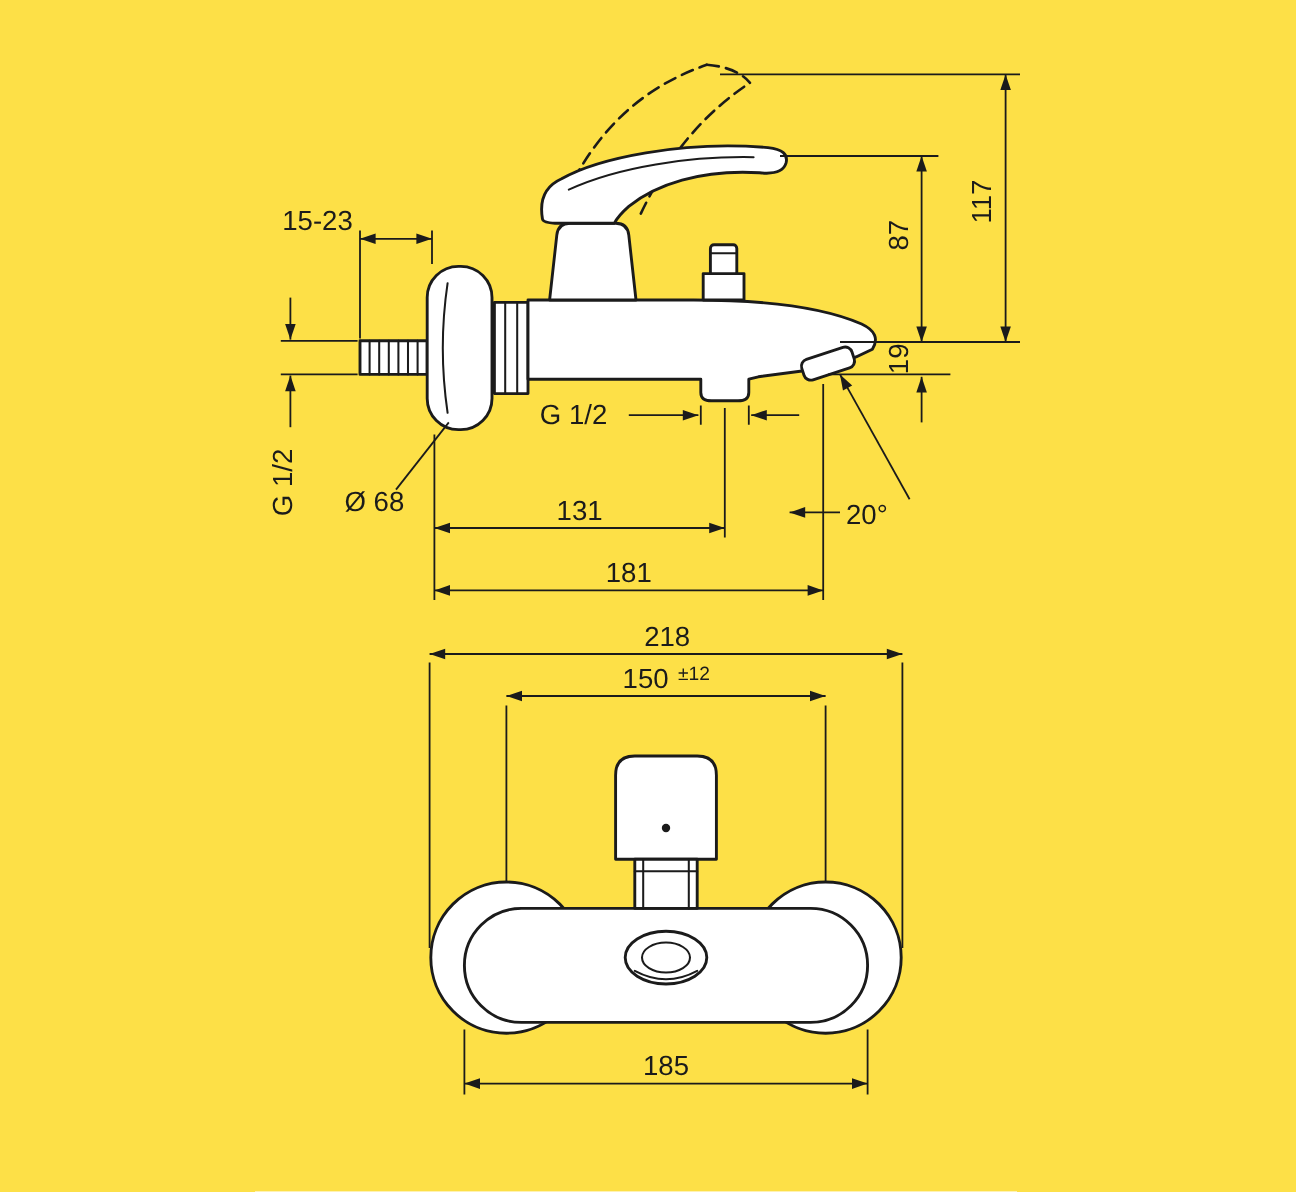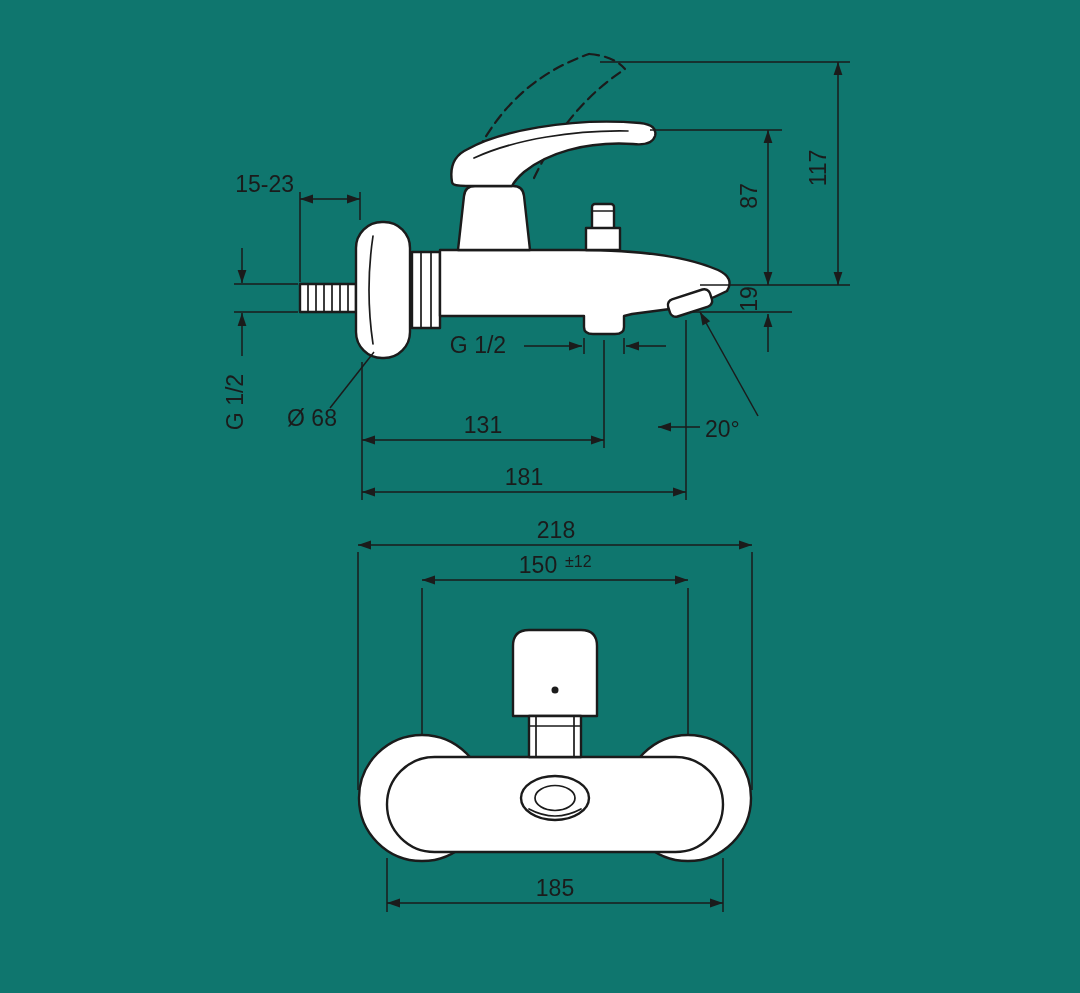--- a/index.html
+++ b/index.html
@@ -1,17 +1,17 @@
 <!DOCTYPE html>
 <html><head>
 <meta charset="utf-8">
 <style>
   html,body{margin:0;padding:0;background:#ffffff;}
   .stage{
-    width:1080px;height:993px;position:relative;background:#0f766e;
+    width:1080px;height:993px;position:relative;background:#fde047;
     font-family:"Liberation Sans", sans-serif;overflow:hidden;
   }
   svg{display:block;}
   
   .ol{fill:#ffffff;stroke:#1b1b1b;stroke-width:2.4;stroke-linejoin:round;}
   
   .ln{fill:none;stroke:#1b1b1b;stroke-width:1.7;stroke-linecap:round;}
   
   .dash{fill:none;stroke:#1b1b1b;stroke-width:2.2;stroke-dasharray:10 6;stroke-linecap:round;}
   

